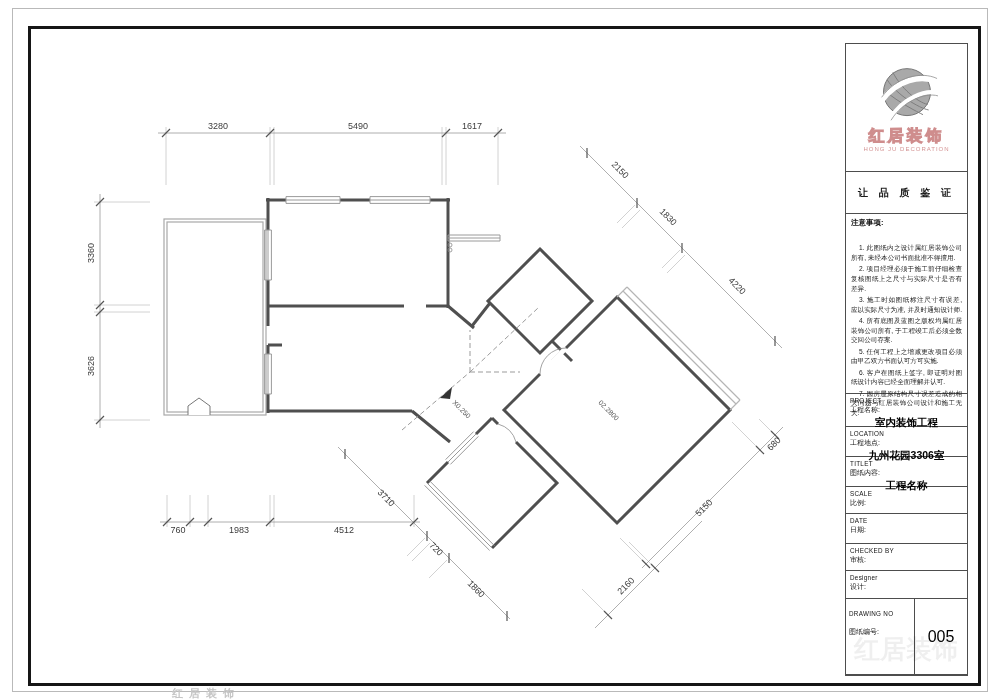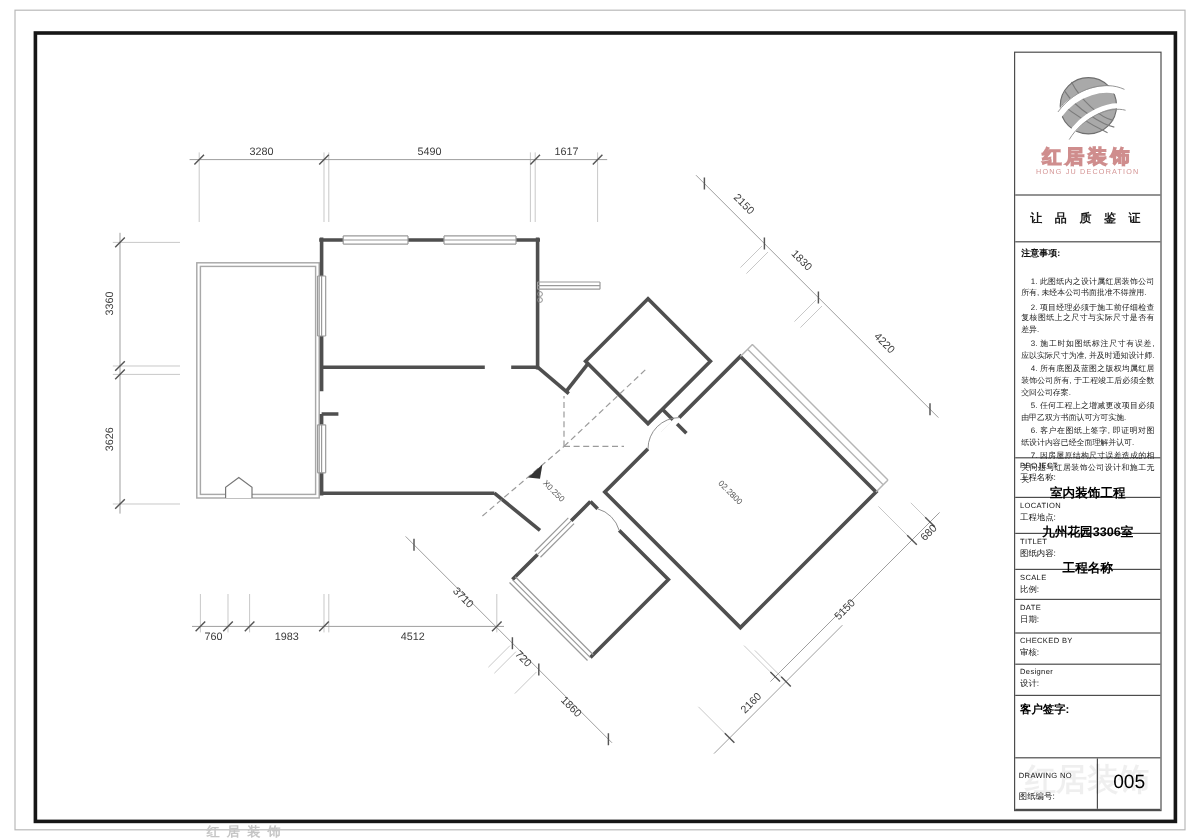--- a/index.html
+++ b/index.html
@@ -23,21 +23,21 @@
     border:1px solid #4d4d4d;background:#fff;z-index:3;
     display:flex;flex-direction:column;box-sizing:border-box;
   }
   .tb-sec{border-bottom:1px solid #4d4d4d;box-sizing:border-box;position:relative;}
   .tb-sec:last-child{border-bottom:none;}
   .tb-logo{height:128px;display:flex;flex-direction:column;align-items:center;justify-content:center;}
   .logo-cn{font-size:16px;font-weight:bold;letter-spacing:3px;color:#fff;
     -webkit-text-stroke:1px #cf8d8d;text-stroke:1px #cf8d8d;line-height:1.1;margin-top:2px;}
   .logo-en{font-size:6px;letter-spacing:1px;color:#d49494;margin-top:1px;}
   .tb-slogan{height:42px;display:flex;align-items:center;justify-content:center;
-    font-size:10px;letter-spacing:4px;color:#1a1a1a;font-weight:bold;font-family:Liberation Serif, serif;}
+    font-size:10px;letter-spacing:4px;color:#1a1a1a;font-weight:bold;}
   .tb-notes{height:180px;padding:4px 5px 2px 5px;}
   .notes-title{font-size:7.5px;font-weight:bold;color:#111;margin-bottom:15px;}
   .note-item{font-size:6.6px;color:#222;line-height:1.48;margin:0 0 1.5px 0;text-align:justify;text-indent:8px;}
   .tb-row{padding:3px 4px 2px 4px;display:flex;flex-direction:column;}
   .lbl-en{font-size:6.3px;color:#111;letter-spacing:.3px;}
   .lbl-cn{font-size:7px;color:#111;margin-top:1px;}
   .tb-value{font-size:10.5px;font-weight:bold;color:#000;text-align:center;margin-top:1px;}
   .h-project{height:33px;}.h-location{height:30px;}.h-titlet{height:30px;}
   .h-scale{height:27px;}.h-date{height:30px;}.h-checked{height:27px;}
   .h-designer{height:28px;}
@@ -242,21 +242,20 @@
   <div class="tb-sec tb-row h-checked">
     <span class="lbl-en">CHECKED  BY</span>
     <span class="lbl-cn">审核:</span>
   </div>
 
   <div class="tb-sec tb-row h-designer">
     <span class="lbl-en">Designer</span>
     <span class="lbl-cn">设计:</span>
   </div>
 
-  <div class="tb-sec tb-client">客户签字:</div>
 
   <div class="tb-sec tb-drawno">
     <div class="drawno-left">
       <span class="lbl-en">DRAWING  NO</span><br>
       <span class="lbl-cn">图纸编号:</span>
     </div>
     <div class="drawno-right">005</div>
   </div>
   <div class="wm-faint" style="left:8px;top:588px;font-size:26px;">红居装饰</div>
 </div>

